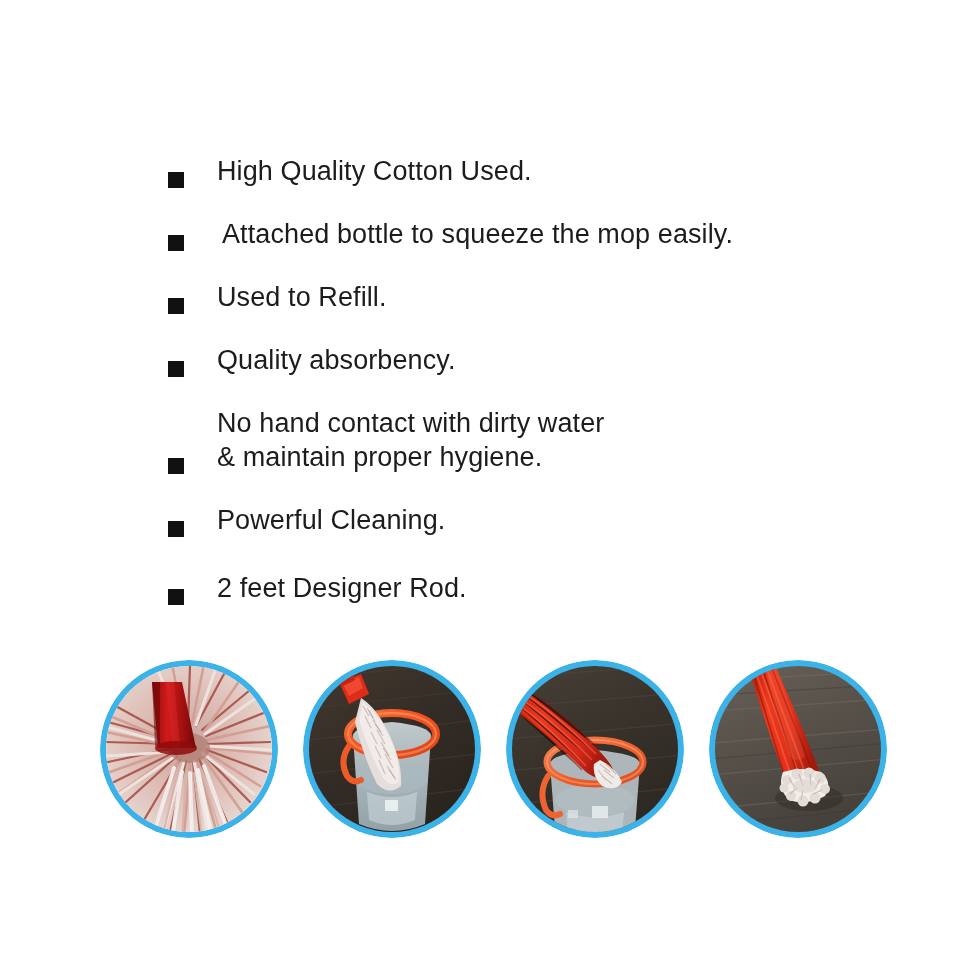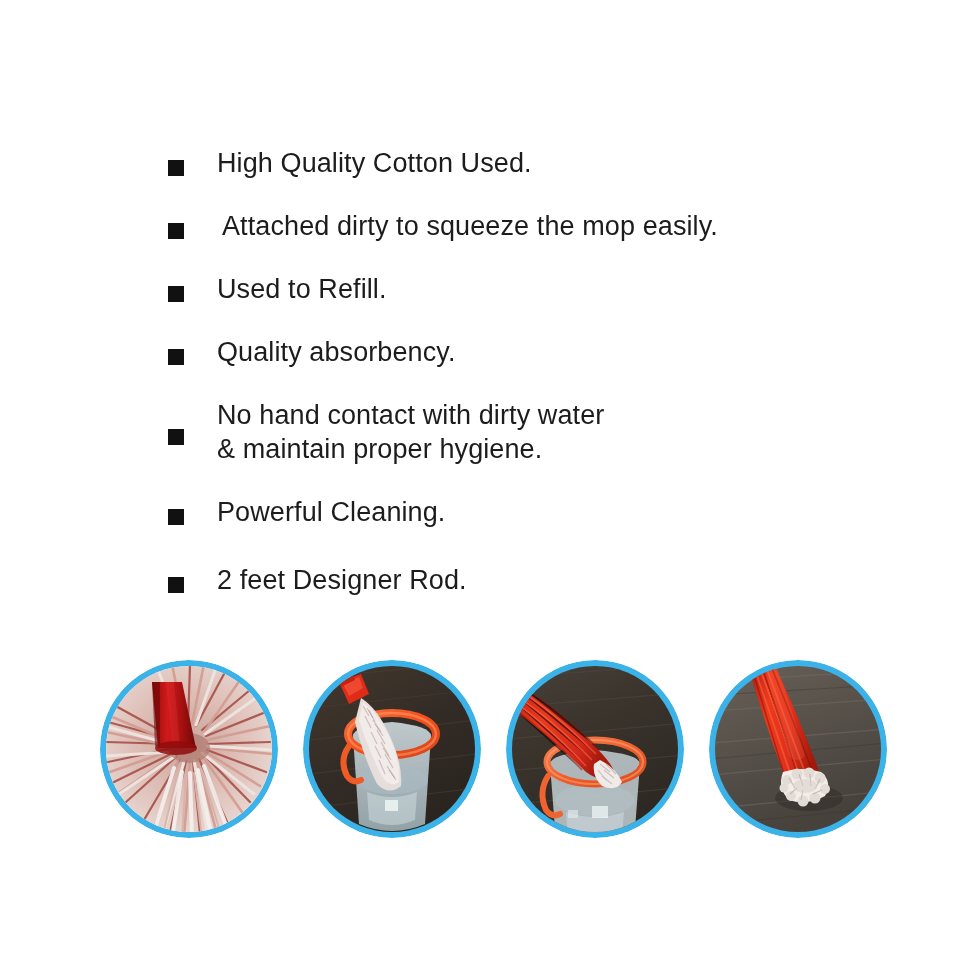--- a/index.html
+++ b/index.html
@@ -26,22 +26,22 @@
     position: absolute;
     left: 168px;
     top: 146px;
     width: 700px;
     list-style: none;
     margin: 0;
     padding: 0;
   }
   .feature-item {
     display: flex;
-    align-items: center;
-    margin: 0 0 29px 0;
+    align-items: flex-end;
+    margin: 8px 0 29px 0;
     line-height: 34px;
   }
   .feature-item.gap-before {
     margin-top: 34px;
   }
   .feature-item.indented .feature-text {
     padding-left: 5px;
   }
   .bullet-square {
     width: 16px;
@@ -90,21 +90,21 @@
 
 <div id="product-feature-page">
 
   <ul class="feature-list">
     <li class="feature-item">
       <span class="bullet-square"></span>
       <span class="feature-text">High Quality Cotton Used.</span>
     </li>
     <li class="feature-item indented">
       <span class="bullet-square"></span>
-      <span class="feature-text">Attached dirty to squeeze the mop easily.</span>
+      <span class="feature-text">Attached bottle to squeeze the mop easily.</span>
     </li>
     <li class="feature-item">
       <span class="bullet-square"></span>
       <span class="feature-text">Used to Refill.</span>
     </li>
     <li class="feature-item">
       <span class="bullet-square"></span>
       <span class="feature-text">Quality absorbency.</span>
     </li>
     <li class="feature-item">

